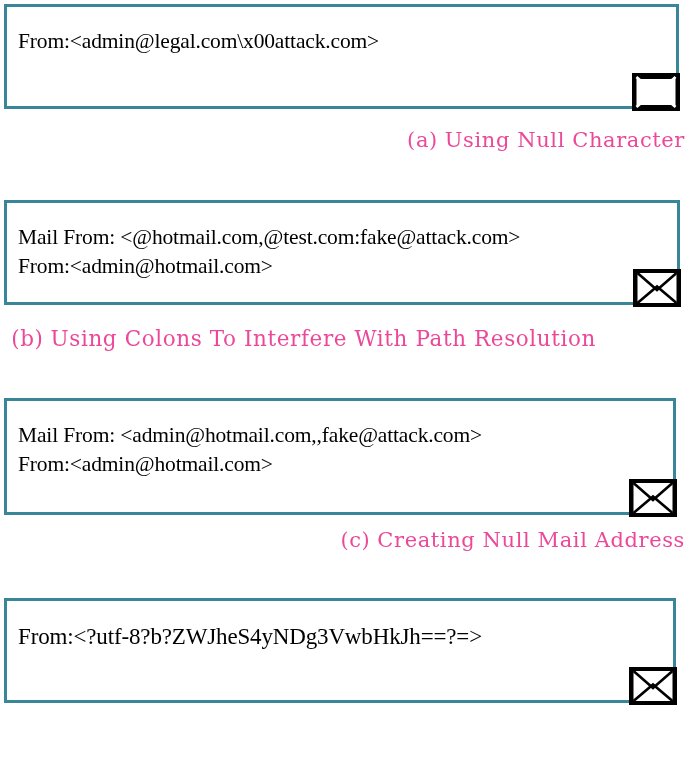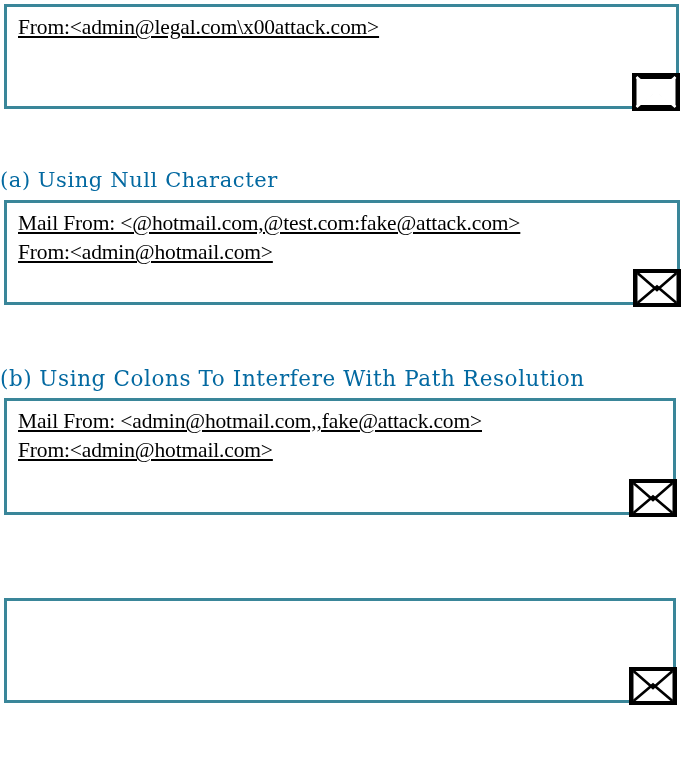--- a/index.html
+++ b/index.html
@@ -29,22 +29,21 @@
 
   
   .mail-box {
     position: relative;
     box-sizing: border-box;
     border: 3px solid #3a8699;
     background: #ffffff;
   }
 
   .mail-box-lines {
-    padding: 6px 0 0 11px;
-    text-decoration: underline;
+    padding: 20px 0 0 11px;
   }
 
   .mail-line {
     font-family: "Liberation Serif", "DejaVu Serif", serif;
     font-size: 21.5px;
     line-height: 1.37;
     color: #000000;
     white-space: pre;
     letter-spacing: -0.15px;
   }
@@ -60,27 +59,26 @@
     box-sizing: border-box;
   }
   .envelope-icon svg {
     display: block;
     width: 48px;
     height: 38px;
   }
 
   
   .caption {
-    text-align: left;
-    color: #0369a1;
+    text-align: right;
+    color: #ec4899;
     font-family: "DejaVu Serif", "Liberation Serif", serif;
     font-size: 21px;
     letter-spacing: 0.6px;
     white-space: nowrap;
-    margin-top: 40px;
   }
   .caption .cap-tag {
     letter-spacing: 0.6px;
   }
   .caption .cap-text {
     letter-spacing: 0.6px;
     margin-left: 7px;
   }
 
   
@@ -159,24 +157,30 @@
       </div>
       <div class="envelope-icon">
         <svg viewBox="0 0 48 38" xmlns="http://www.w3.org/2000/svg">
           <rect x="0" y="0" width="48" height="38" fill="#000000"></rect>
           <rect x="4.5" y="4" width="39" height="30" fill="#ffffff"></rect>
           <path d="M4.5,4 L24,21 L43.5,4" fill="none" stroke="#000000" stroke-width="2.6"></path>
           <path d="M4.5,34 L24,17.5 L43.5,34" fill="none" stroke="#000000" stroke-width="2.6"></path>
         </svg>
       </div>
     </div>
+    <div class="caption">
+      <span class="cap-tag">(c)</span><span class="cap-text">Creating Null Mail Address</span>
+    </div>
   </div>
 
   <div class="subfigure" id="sub-d">
     <div class="mail-box">
+      <div class="mail-box-lines">
+        <div class="mail-line">From:&lt;?utf-8?b?ZWJheS4yNDg3VwbHkJh==?=&gt;</div>
+      </div>
       <div class="envelope-icon">
         <svg viewBox="0 0 48 38" xmlns="http://www.w3.org/2000/svg">
           <rect x="0" y="0" width="48" height="38" fill="#000000"></rect>
           <rect x="4.5" y="4" width="39" height="30" fill="#ffffff"></rect>
           <path d="M4.5,4 L24,21 L43.5,4" fill="none" stroke="#000000" stroke-width="2.6"></path>
           <path d="M4.5,34 L24,17.5 L43.5,34" fill="none" stroke="#000000" stroke-width="2.6"></path>
         </svg>
       </div>
     </div>
   </div>

